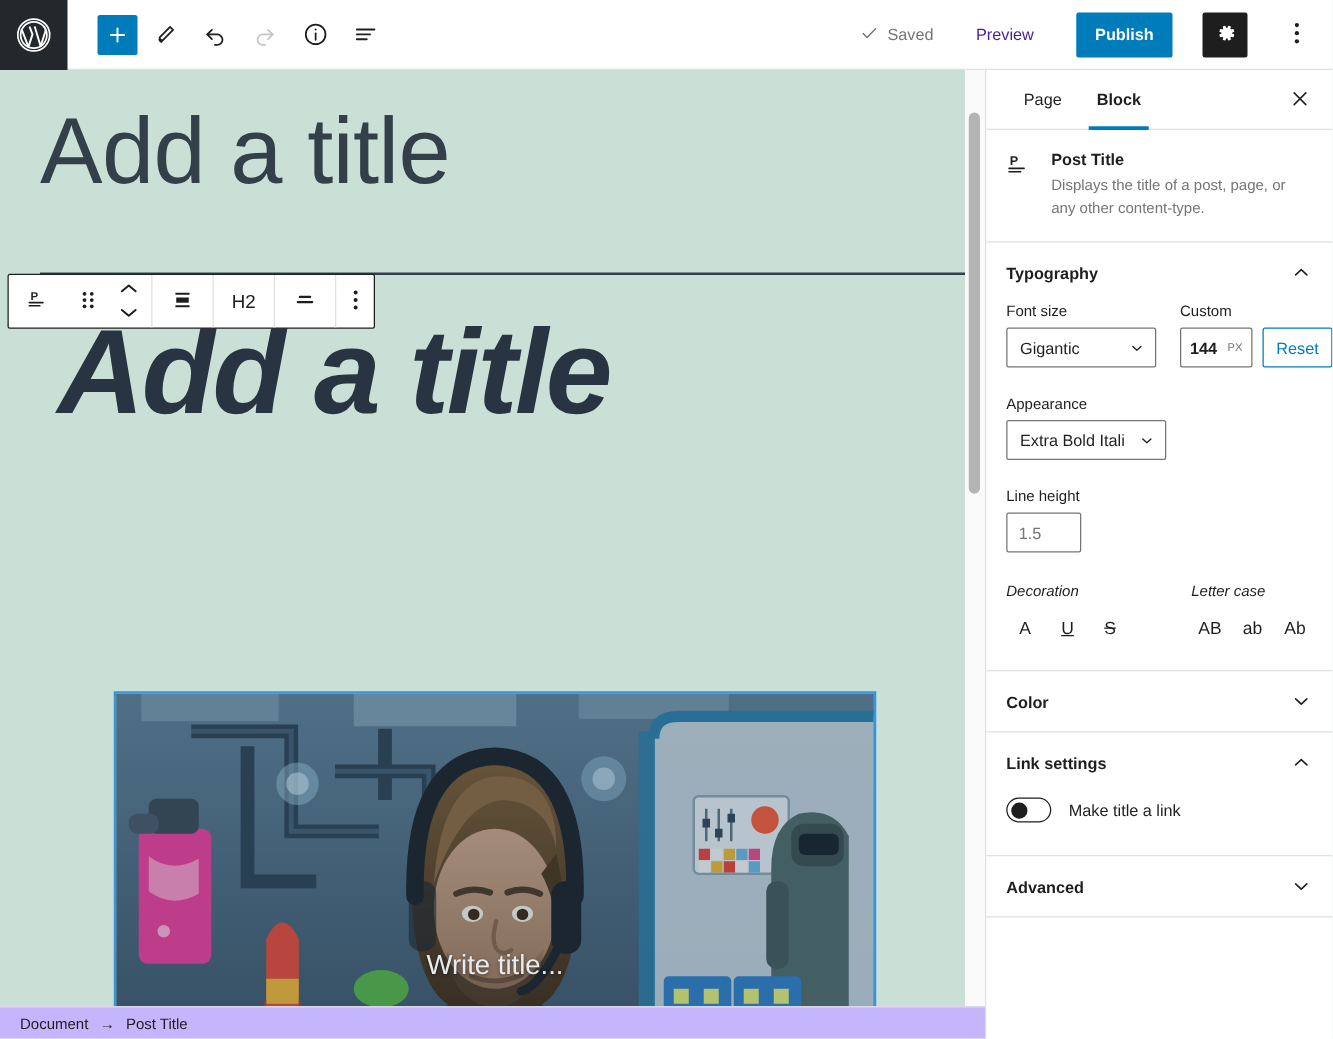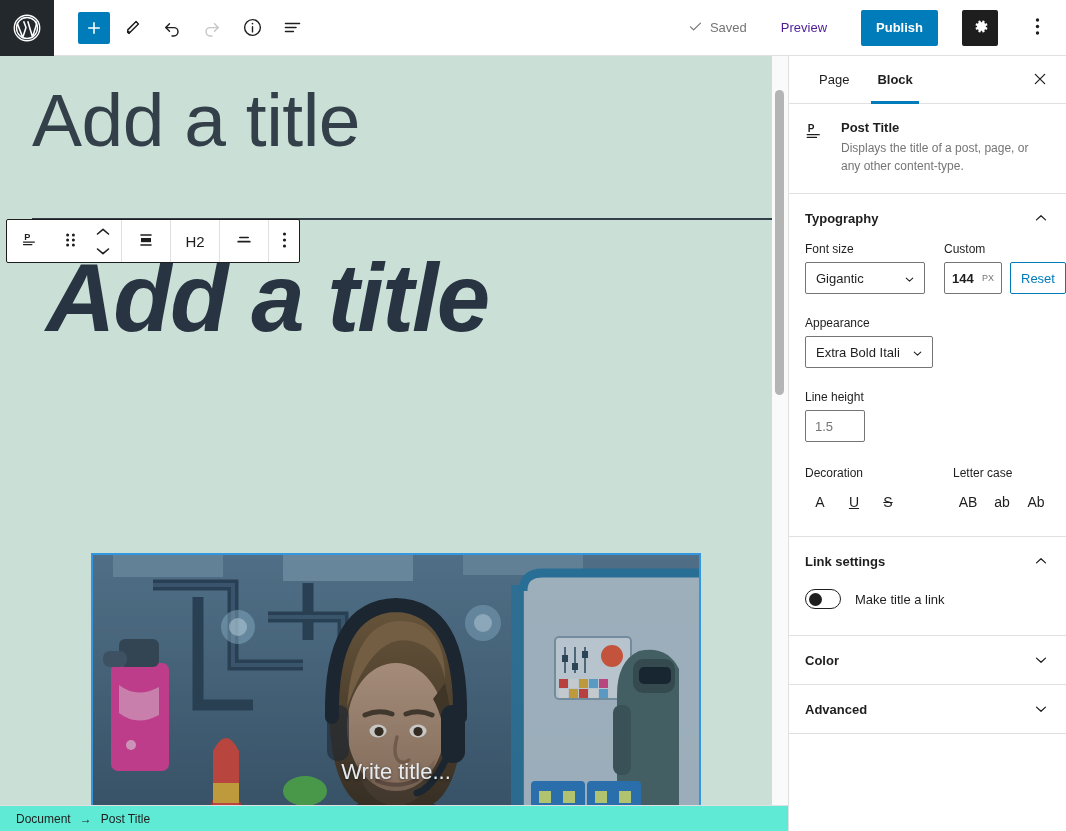--- a/index.html
+++ b/index.html
@@ -188,21 +188,21 @@
     background: #fff; color: #007cba; font-size: 13px; cursor: pointer;
     font-family: inherit;
   }
   .lh-input {
     height: 32px; width: 60px; border: 1px solid #757575; border-radius: 2px;
     font-size: 13px; color: #757575; padding: 0 9px; font-family: inherit;
     background: #fff;
   }
 
   .seg-row { display: flex; gap: 50px; margin-top: 2px; }
-  .seg-group .seg-label { font-size: 12px; color: #1e1e1e; margin-bottom: 8px; }
+  .seg-group .seg-label { font-size: 12px; color: #1e1e1e; margin-bottom: 8px; font-style: italic; }
   .seg-btns { display: flex; gap: 4px; }
   .seg-btn {
     width: 30px; height: 28px; background: none; border: none; cursor: pointer;
     font-size: 14px; color: #1e1e1e; display: flex; align-items: center;
     justify-content: center; font-family: inherit;
   }
   .seg-btn.u { text-decoration: underline; }
   .seg-btn.s { text-decoration: line-through; }
 
   .toggle-row { display: flex; align-items: center; gap: 14px; padding: 4px 0 6px 0; }
@@ -212,21 +212,21 @@
   }
   .toggle .knob {
     position: absolute; width: 13px; height: 13px; border-radius: 50%;
     background: #1e1e1e; top: 2.5px; left: 3px;
   }
   .toggle-label { font-size: 13px; color: #1e1e1e; }
 
   
   .breadcrumb-bar {
     position: absolute; left: 0; top: 805px; width: 788px; height: 26px;
-    background: #5eead4; border-top: 1px solid #e0e0e0;
+    background: #c4b5fd; border-top: 1px solid #e0e0e0;
     display: flex; align-items: center; gap: 9px; padding-left: 16px;
     font-size: 12px; color: #1e1e1e; z-index: 25;
   }
   .crumb { cursor: pointer; }
   .crumb-sep { color: #1e1e1e; }
   .crumb.current { }
 </style>
 </head>
 <body>
 
@@ -639,50 +639,50 @@
               <button class="seg-btn">Ab</button>
             </div>
           </div>
         </div>
 
       </div>
     </div>
 
     <div class="panel">
       <div class="panel-head">
+        <span class="panel-title">Color</span>
+        <span class="chev">
+          <svg width="18" height="18" viewBox="0 0 24 24" fill="none" stroke="#1e1e1e" stroke-width="1.7" stroke-linecap="round" stroke-linejoin="round">
+            <path d="M6 9.5L12 15l6-5.5"></path>
+          </svg>
+        </span>
+      </div>
+    </div>
+
+    <div class="panel">
+      <div class="panel-head">
         <span class="panel-title">Link settings</span>
         <span class="chev">
           <svg width="18" height="18" viewBox="0 0 24 24" fill="none" stroke="#1e1e1e" stroke-width="1.7" stroke-linecap="round" stroke-linejoin="round">
             <path d="M6 14.5L12 9l6 5.5"></path>
           </svg>
         </span>
       </div>
       <div class="panel-body">
         <div class="toggle-row">
           <div class="toggle">
             <div class="knob"></div>
           </div>
           <span class="toggle-label">Make title a link</span>
         </div>
       </div>
     </div>
 
     <div class="panel">
       <div class="panel-head">
-        <span class="panel-title">Color</span>
-        <span class="chev">
-          <svg width="18" height="18" viewBox="0 0 24 24" fill="none" stroke="#1e1e1e" stroke-width="1.7" stroke-linecap="round" stroke-linejoin="round">
-            <path d="M6 9.5L12 15l6-5.5"></path>
-          </svg>
-        </span>
-      </div>
-    </div>
-
-    <div class="panel">
-      <div class="panel-head">
         <span class="panel-title">Advanced</span>
         <span class="chev">
           <svg width="18" height="18" viewBox="0 0 24 24" fill="none" stroke="#1e1e1e" stroke-width="1.7" stroke-linecap="round" stroke-linejoin="round">
             <path d="M6 9.5L12 15l6-5.5"></path>
           </svg>
         </span>
       </div>
     </div>
   </div>
 

